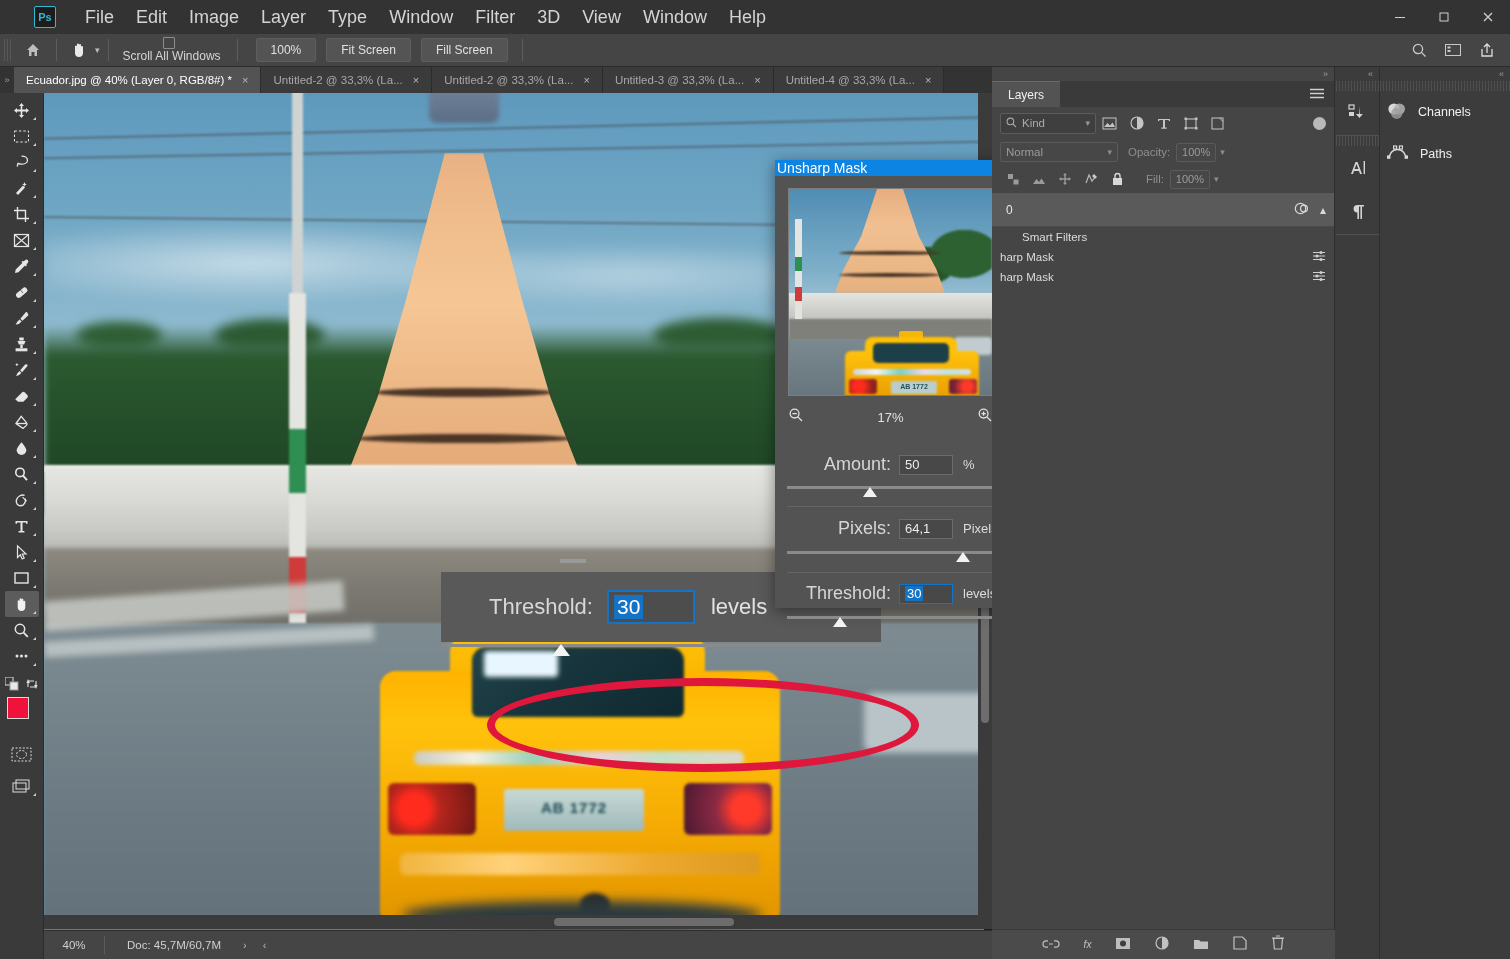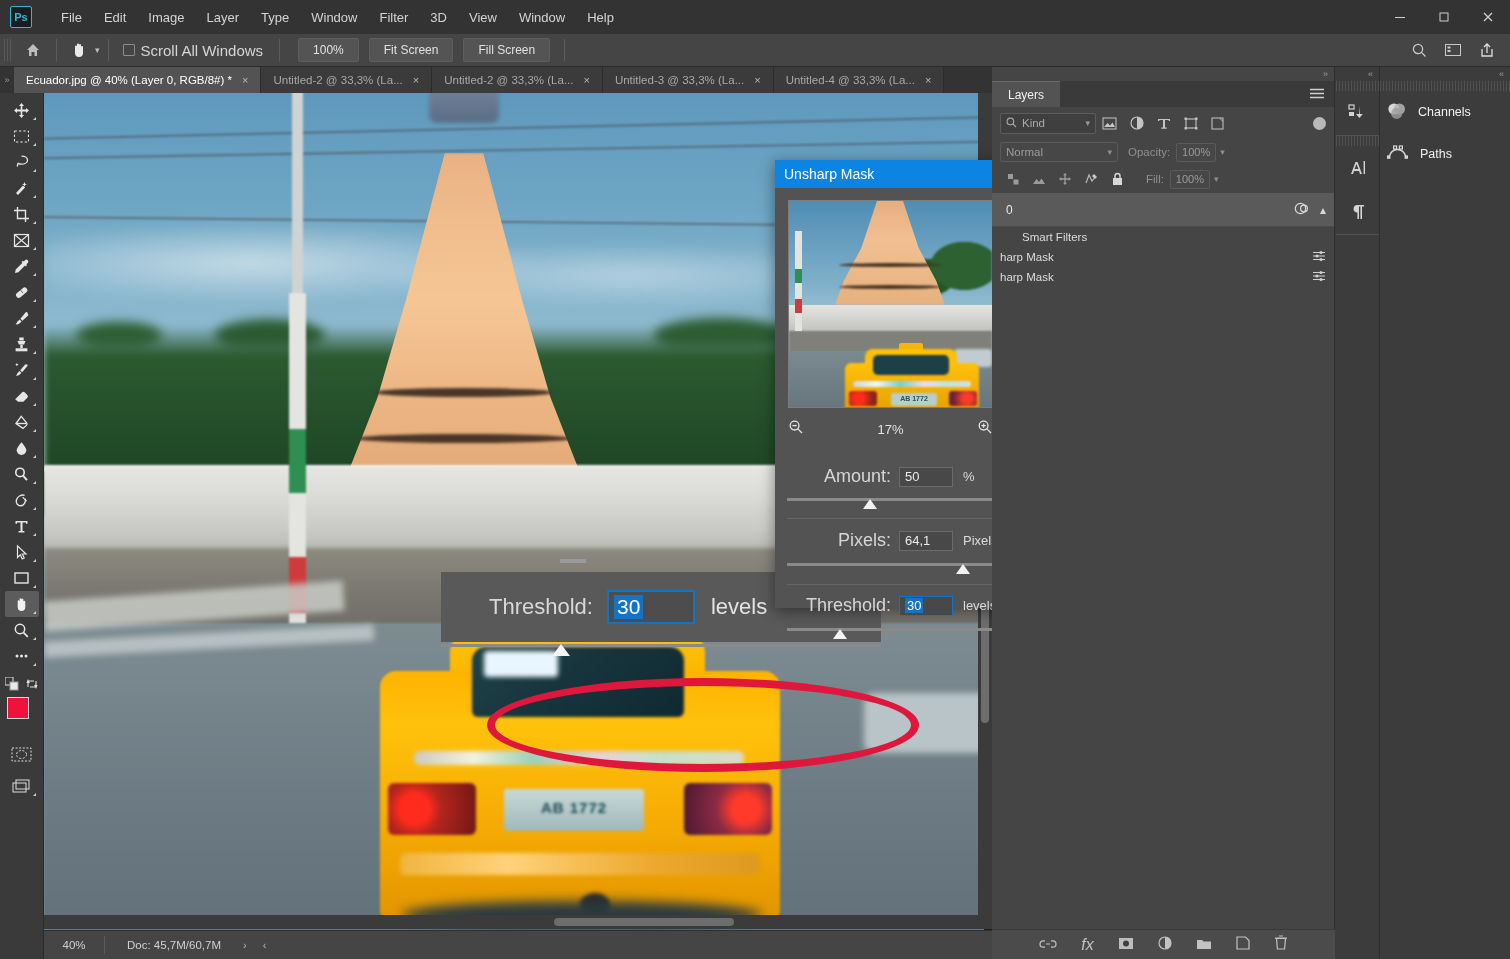--- a/index.html
+++ b/index.html
@@ -8,30 +8,30 @@
     background: #323232;
     font-family: "Liberation Sans", sans-serif;
     overflow: hidden;
     -webkit-font-smoothing: antialiased;
   }
   #app { position: relative; width: 1510px; height: 959px; background: #323232; }
 
   
   .menubar {
     position: absolute; left: 0; top: 0; width: 1510px; height: 34px;
-    background: #333333; display: flex; align-items: center;
+    background: #333333; display: flex; align-items: center; padding-left: 24px;
   }
   .ps-logo {
     width: 22px; height: 22px; margin-left: 10px; border: 1px solid #2fb8d8;
     color: #2fb8d8; font-size: 11px; font-weight: bold; display: flex;
     align-items: center; justify-content: center; background: #1c1c1c; border-radius: 2px;
   }
   .menu-items { display: flex; align-items: center; margin-left: 18px; }
   .menu-item {
-    color: #d4d4d4; font-size: 13px; padding: 4px 11px; cursor: default; white-space: nowrap;
+    color: #d4d4d4; font-size: 18px; padding: 4px 11px; cursor: default; white-space: nowrap;
   }
   .wincontrols { position: absolute; right: 0; top: 0; display: flex; height: 34px; }
   .wc {
     width: 44px; height: 34px; display: flex; align-items: center; justify-content: center;
     color: #cfcfcf; font-size: 13px;
   }
   .wc svg { display:block; }
 
   
   .optionsbar {
@@ -42,21 +42,21 @@
   .grip { width: 8px; height: 22px; margin-left: 4px;
     background-image: repeating-linear-gradient(to right, #6a6a6a 0 1px, transparent 1px 3px);
     background-size: 3px 100%; background-repeat: repeat-x; opacity:.55; }
   .opt-ico { width: 30px; height: 26px; display: flex; align-items: center; justify-content: center; color: #c9c9c9; }
   .tool-swatch {
     width: 28px; height: 24px; display:flex; align-items:center; justify-content:center;
     color:#e2e2e2; font-size:15px;
   }
   .caret-dn { color:#bdbdbd; font-size: 9px; margin-left:2px; }
   .opt-sep { width:1px; height:22px; background:#5d5d5d; margin:0 8px; }
-  .chk-wrap { display:flex; align-items:center; color:#d6d6d6; font-size:15px; margin-left:6px; }
+  .chk-wrap { display:flex; align-items:center; color:#d6d6d6; font-size:12px; margin-left:6px;flex-direction:column; }
   .chkbox { width:12px; height:12px; border:1px solid #8c8c8c; background:#454545; margin-right:6px; border-radius:1px;}
   .opt-btn {
     background:#545454; border:1px solid #5e5e5e; color:#e0e0e0; font-size:12px;
     padding:4px 14px; margin-left:10px; border-radius:2px; min-width:58px; text-align:center;
   }
   .opt-right { position:absolute; right:8px; display:flex; align-items:center; gap:4px; }
 
   
   .tabbar {
     position: absolute; left: 0; top: 67px; width: 1510px; height: 26px; background: #333333;
@@ -192,22 +192,22 @@
     position: absolute; left: 443px; top: 585px; width: 432px; height: 94px;
     border: 8px solid #e0173c; border-radius: 50%; pointer-events: none;
   }
 
   
   .dialog {
     position: absolute; left: 775px; top: 160px; width: 322px; height: 448px;
     background: #535353; box-shadow: 0 3px 14px rgba(0,0,0,.45);
   }
   .dlg-title {
-    height: 28px; background: #0b84e3; display:flex; align-items:center;
-    color:#ffffff; font-size:14px; padding-left:9px;
+    height: 16px; background: #0b84e3; display:flex; align-items:center;
+    color:#ffffff; font-size:14px; padding-left:2px;
   }
   .dlg-close { margin-left:auto; margin-right:8px; color:#d6f0ff; font-size:15px; line-height:1;}
   .dlg-body { position:relative; padding: 12px 0 0 0; }
   .preview-box {
     position:absolute; left:13px; top:12px; width:205px; height:208px; border:1px solid #7d7d7d; overflow:hidden;
     background:#6a8fa6;
   }
   .pv-sky { position:absolute; inset:0; background: linear-gradient(to bottom,#4f8db4 0%, #7fb0c9 40%, #9cc0d2 55%, #76a2bb 100%); }
   .pv-trees { position:absolute; right:0; top:22px; width:92px; height:78px;
     background: radial-gradient(ellipse 48px 34px at 70% 55%, #2d6131 70%, transparent 72%),
@@ -889,21 +889,21 @@
             </svg>
         </span>
       </div>
 
       <div class="lp-bottom">
         <span>
           <svg width="18" height="12" viewBox="0 0 18 12">
               <path d="M7 6 H11 M6 2.8 H4.2a3.2 3.2 0 0 0 0 6.4H6 M12 2.8h1.8a3.2 3.2 0 0 1 0 6.4H12" fill="none" stroke="#c2c2c2" stroke-width="1.2"></path>
             </svg>
         </span>
-        <span style="font-style:italic;font-size:16px;">fx</span>
+        <span style="font-style:italic;font-size:10px;">fx</span>
         <span>
           <svg width="16" height="13" viewBox="0 0 16 13">
               <rect x="1" y="1" width="14" height="11" fill="#bdbdbd"></rect>
               <circle cx="8" cy="6.5" r="3" fill="#3e3e3e"></circle>
             </svg>
         </span>
         <span>
           <svg width="14" height="14" viewBox="0 0 14 14">
               <circle cx="7" cy="7" r="6" fill="none" stroke="#c2c2c2" stroke-width="1.2"></circle>
               <path d="M7 1 A6 6 0 0 1 7 13 Z" fill="#c2c2c2"></path>

